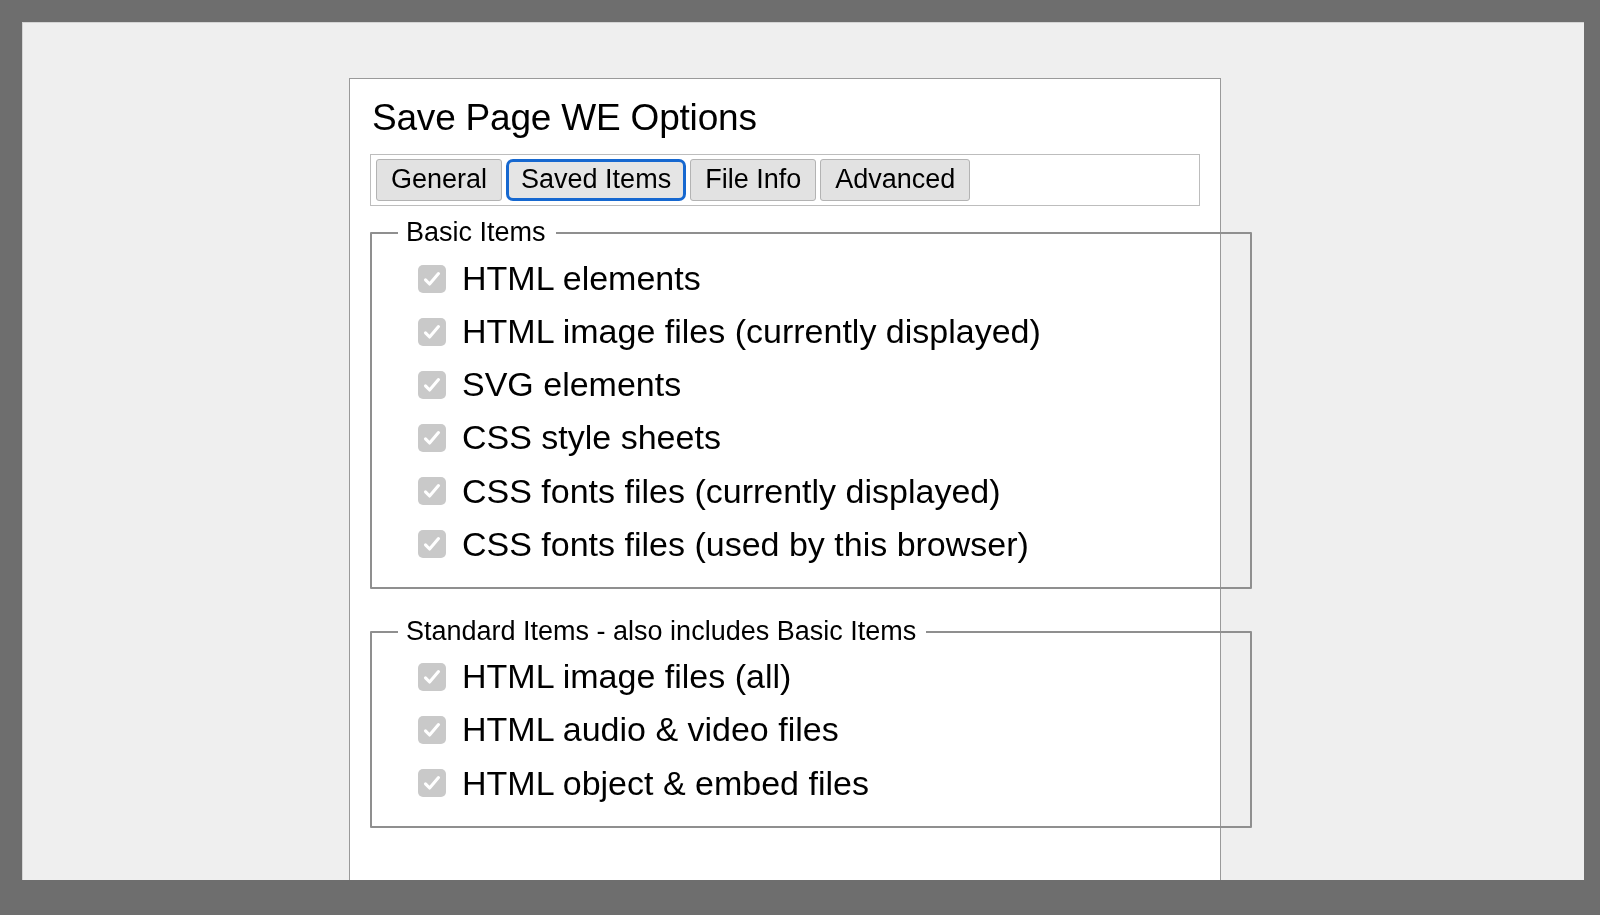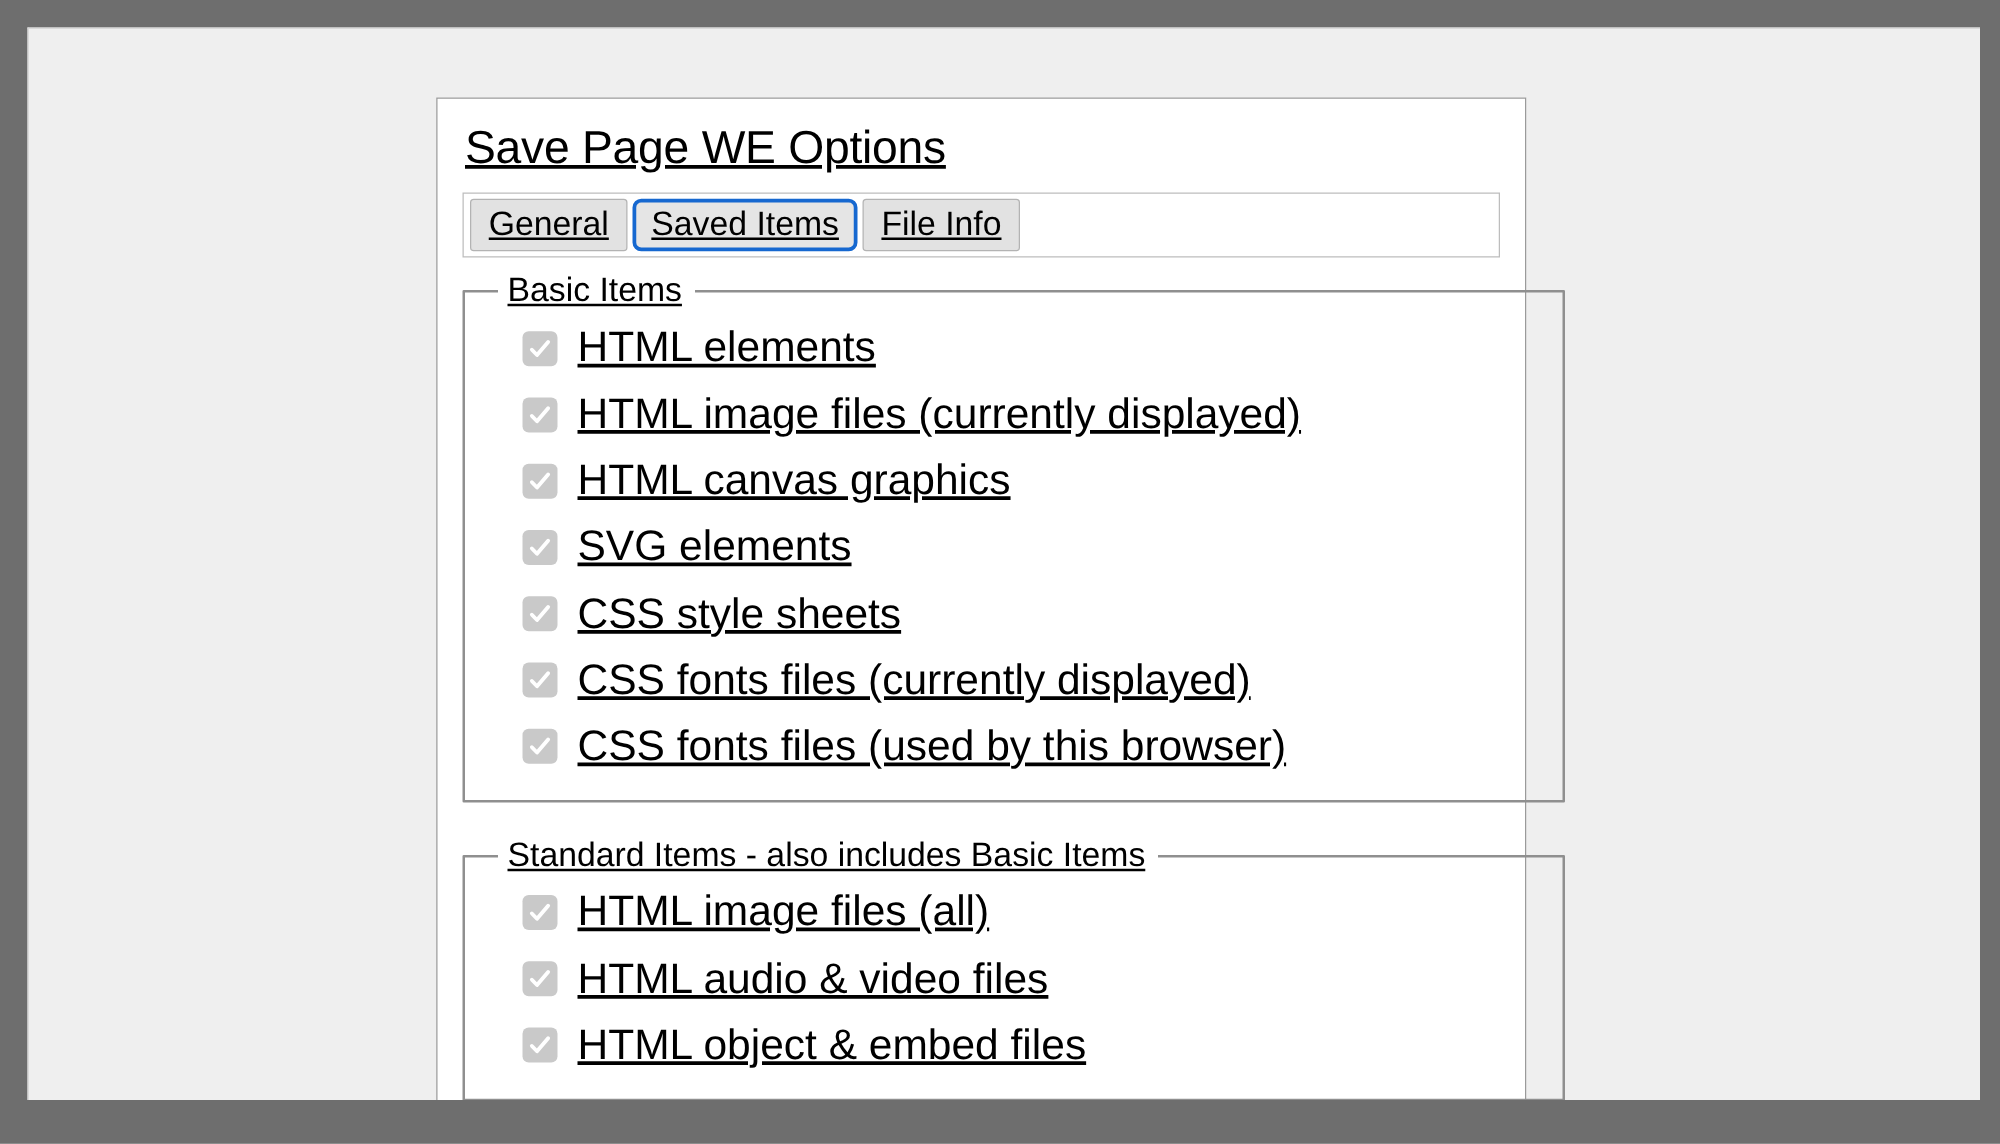--- a/index.html
+++ b/index.html
@@ -32,21 +32,20 @@
   .options-panel {
     position: absolute;
     left: 326px;
     top: 55px;
     width: 872px;
     height: 825px;
     background: #ffffff;
     border: 1px solid #9a9a9a;
     box-sizing: border-box;
     padding: 18px 20px 0 20px;
-    text-decoration: underline;
   }
 
   .page-title {
     font-size: 37px;
     font-weight: normal;
     color: #000000;
     margin: 0 0 16px 2px;
     line-height: 1.12;
     letter-spacing: -0.2px;
   }
@@ -138,20 +137,21 @@
 <div class="viewport-frame">
 
   <div class="options-panel">
 
     <h1 class="page-title">Save Page WE Options</h1>
 
     <div class="tab-strip">
       <button class="tab-btn">General</button>
       <button class="tab-btn selected">Saved Items</button>
       <button class="tab-btn">File Info</button>
+      <button class="tab-btn">Advanced</button>
     </div>
 
     <fieldset class="group">
       <legend class="group-legend">Basic Items</legend>
 
       <div class="check-row">
         <span class="checkbox">
           <svg width="22" height="22" viewBox="0 0 22 22" aria-hidden="true">
             <path d="M4.5 11.8 L8.6 16.0 L17.5 5.6" fill="none" stroke="#ffffff" stroke-width="3.1" stroke-linecap="round" stroke-linejoin="round"></path>
           </svg>
@@ -161,28 +161,20 @@
 
       <div class="check-row">
         <span class="checkbox">
           <svg width="22" height="22" viewBox="0 0 22 22" aria-hidden="true">
             <path d="M4.5 11.8 L8.6 16.0 L17.5 5.6" fill="none" stroke="#ffffff" stroke-width="3.1" stroke-linecap="round" stroke-linejoin="round"></path>
           </svg>
         </span>
         <span class="check-label">HTML image files (currently displayed)</span>
       </div>
 
-      <div class="check-row">
-        <span class="checkbox">
-          <svg width="22" height="22" viewBox="0 0 22 22" aria-hidden="true">
-            <path d="M4.5 11.8 L8.6 16.0 L17.5 5.6" fill="none" stroke="#ffffff" stroke-width="3.1" stroke-linecap="round" stroke-linejoin="round"></path>
-          </svg>
-        </span>
-        <span class="check-label">HTML canvas graphics</span>
-      </div>
 
       <div class="check-row">
         <span class="checkbox">
           <svg width="22" height="22" viewBox="0 0 22 22" aria-hidden="true">
             <path d="M4.5 11.8 L8.6 16.0 L17.5 5.6" fill="none" stroke="#ffffff" stroke-width="3.1" stroke-linecap="round" stroke-linejoin="round"></path>
           </svg>
         </span>
         <span class="check-label">SVG elements</span>
       </div>
 

